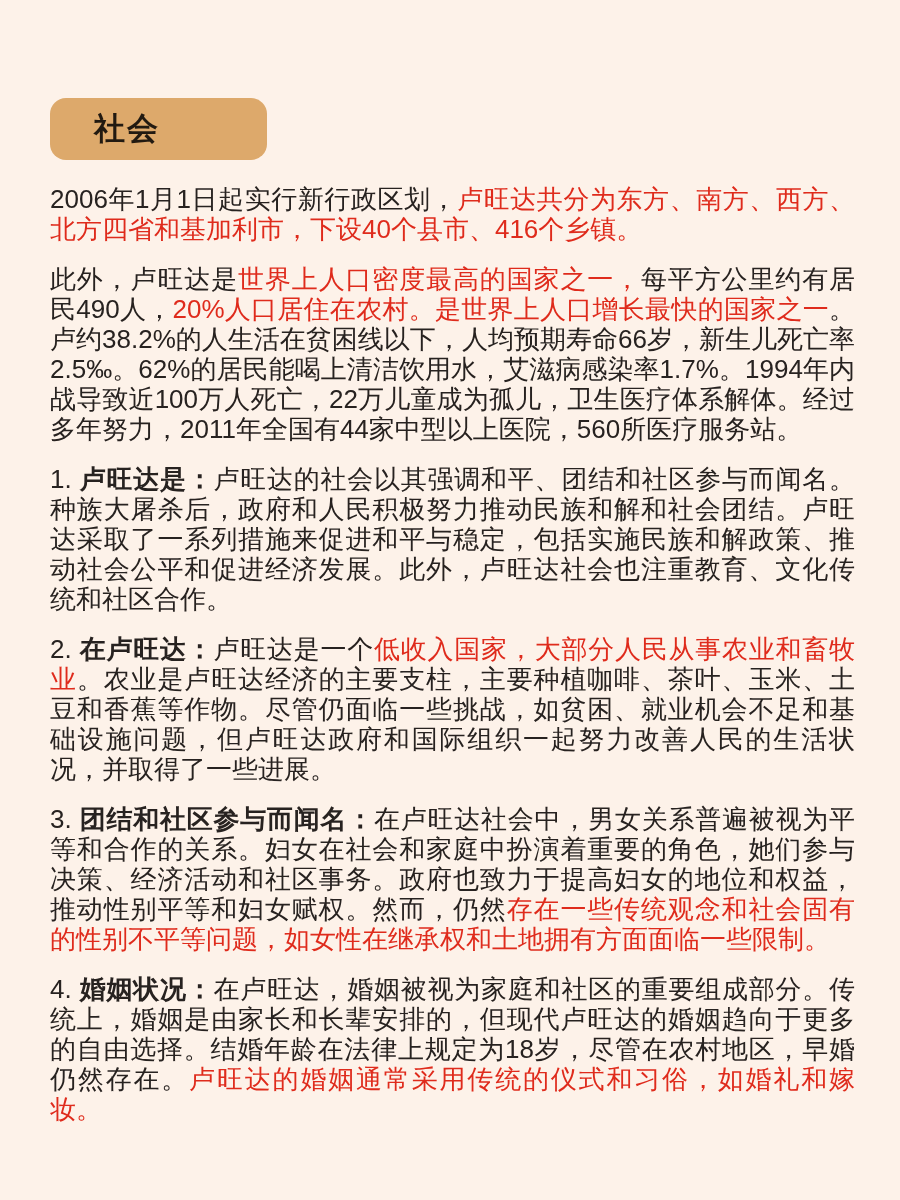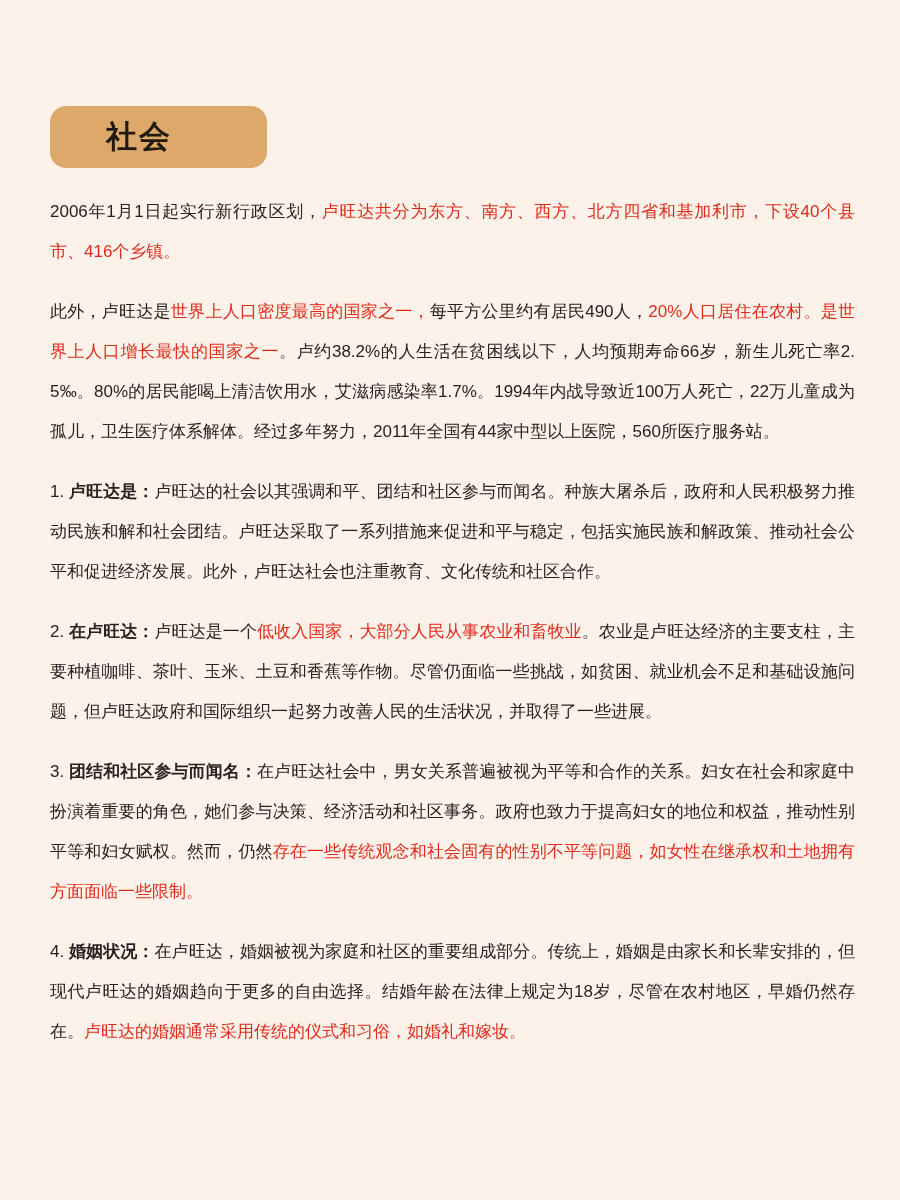--- a/index.html
+++ b/index.html
@@ -23,50 +23,50 @@
     height:1200px;
     padding:90px 45px 0 50px;
   }
   .badge{
     display:flex;
     align-items:center;
     width:217px;
     height:62px;
     background:var(--badge-bg);
     border-radius:16px;
-    padding-left:56px;
-    margin:16px 0 24px 0;
+    padding-left:44px;
+    margin:8px 0 24px 0;
   }
   .badge-label{
     font-size:31px;
     font-weight:bold;
     color:var(--badge-text);
     letter-spacing:2px;
   }
   .content{width:100%;}
   .para{
     margin:0 0 20px 0;
-    font-size:17px;
-    line-height:40px;
+    font-size:26px;
+    line-height:30px;
     color:var(--body-text);
     text-align:justify;
     word-break:break-all;
   }
   .run{color:var(--body-text);}
   .run.red{color:var(--highlight);}
   .run.bold{font-weight:bold;}
 </style>
 </head>
 <body>
 
 <main class="page">
   <div class="badge">
     <span class="badge-label">社会</span>
   </div>
   <article class="content">
       <p class="para"><span class="run">2006年1月1日起实行新行政区划，</span><span class="run red">卢旺达共分为东方、南方、西方、北方四省和基加利市，下设40个县市、416个乡镇。</span></p>
-      <p class="para"><span class="run">此外，卢旺达是</span><span class="run red">世界上人口密度最高的国家之一，</span><span class="run">每平方公里约有居民490人，</span><span class="run red">20%人口居住在农村。是世界上人口增长最快的国家之一</span><span class="run">。卢约38.2%的人生活在贫困线以下，人均预期寿命66岁，新生儿死亡率2.5‰。80%的居民能喝上清洁饮用水，艾滋病感染率1.7%。1994年内战导致近100万人死亡，22万儿童成为孤儿，卫生医疗体系解体。经过多年努力，2011年全国有44家中型以上医院，560所医疗服务站。</span></p>
+      <p class="para"><span class="run">此外，卢旺达是</span><span class="run red">世界上人口密度最高的国家之一，</span><span class="run">每平方公里约有居民490人，</span><span class="run red">20%人口居住在农村。是世界上人口增长最快的国家之一</span><span class="run">。卢约38.2%的人生活在贫困线以下，人均预期寿命66岁，新生儿死亡率2.5‰。62%的居民能喝上清洁饮用水，艾滋病感染率1.7%。1994年内战导致近100万人死亡，22万儿童成为孤儿，卫生医疗体系解体。经过多年努力，2011年全国有44家中型以上医院，560所医疗服务站。</span></p>
       <p class="para"><span class="run">1. </span><span class="run bold">卢旺达是：</span><span class="run">卢旺达的社会以其强调和平、团结和社区参与而闻名。种族大屠杀后，政府和人民积极努力推动民族和解和社会团结。卢旺达采取了一系列措施来促进和平与稳定，包括实施民族和解政策、推动社会公平和促进经济发展。此外，卢旺达社会也注重教育、文化传统和社区合作。</span></p>
       <p class="para"><span class="run">2. </span><span class="run bold">在卢旺达：</span><span class="run">卢旺达是一个</span><span class="run red">低收入国家，大部分人民从事农业和畜牧业</span><span class="run">。农业是卢旺达经济的主要支柱，主要种植咖啡、茶叶、玉米、土豆和香蕉等作物。尽管仍面临一些挑战，如贫困、就业机会不足和基础设施问题，但卢旺达政府和国际组织一起努力改善人民的生活状况，并取得了一些进展。</span></p>
       <p class="para"><span class="run">3. </span><span class="run bold">团结和社区参与而闻名：</span><span class="run">在卢旺达社会中，男女关系普遍被视为平等和合作的关系。妇女在社会和家庭中扮演着重要的角色，她们参与决策、经济活动和社区事务。政府也致力于提高妇女的地位和权益，推动性别平等和妇女赋权。然而，仍然</span><span class="run red">存在一些传统观念和社会固有的性别不平等问题，如女性在继承权和土地拥有方面面临一些限制。</span></p>
       <p class="para"><span class="run">4. </span><span class="run bold">婚姻状况：</span><span class="run">在卢旺达，婚姻被视为家庭和社区的重要组成部分。传统上，婚姻是由家长和长辈安排的，但现代卢旺达的婚姻趋向于更多的自由选择。结婚年龄在法律上规定为18岁，尽管在农村地区，早婚仍然存在。</span><span class="run red">卢旺达的婚姻通常采用传统的仪式和习俗，如婚礼和嫁妆。</span></p>
     </article>
 </main>
 
 </body></html>

